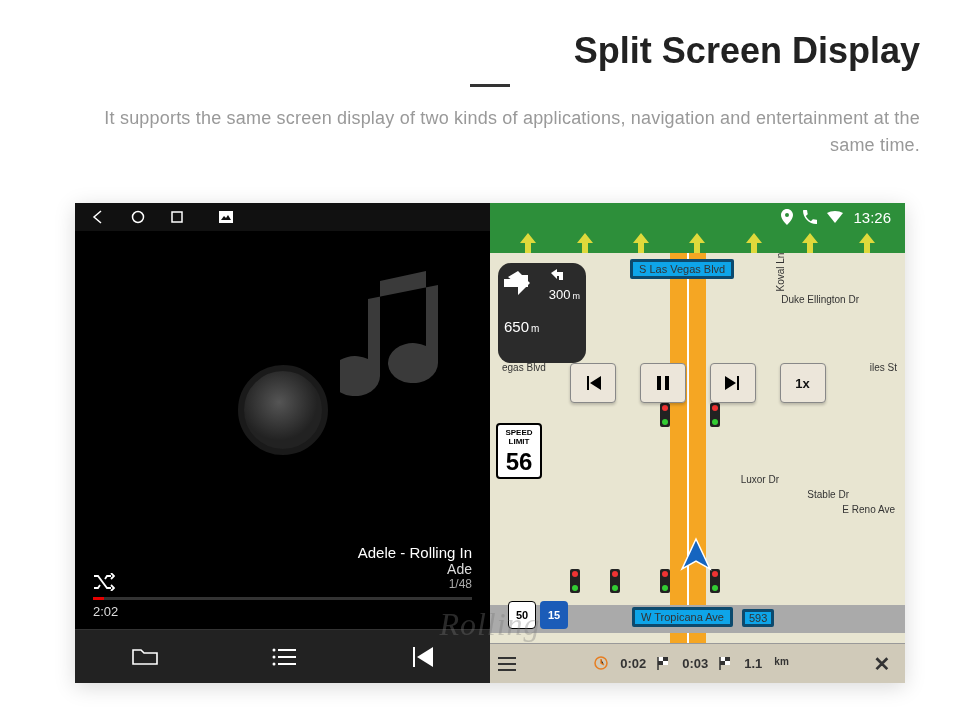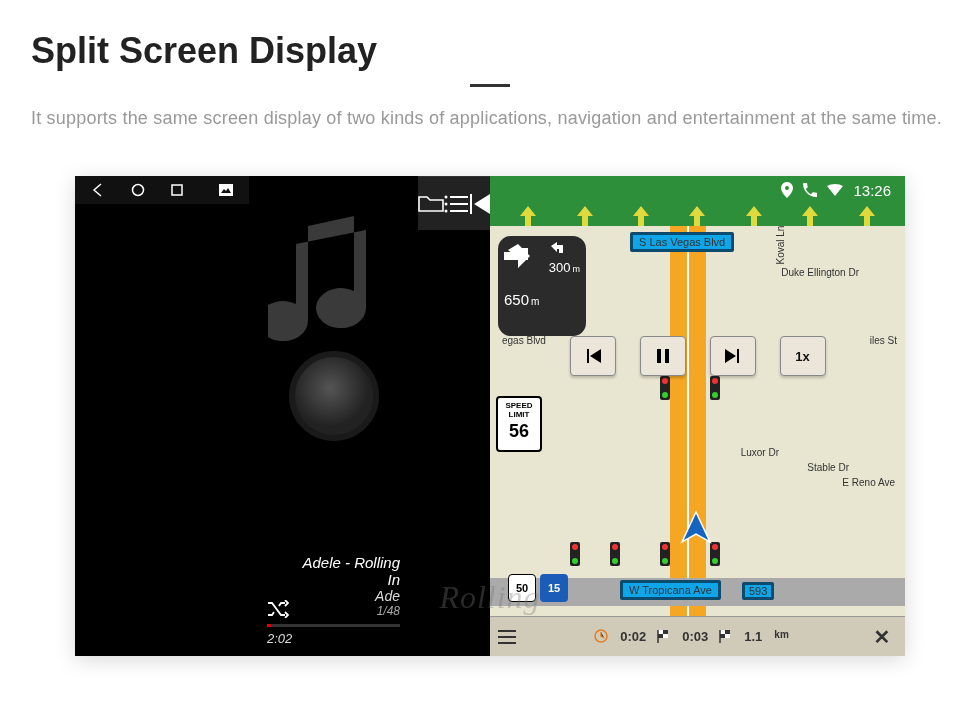--- a/index.html
+++ b/index.html
@@ -5,22 +5,22 @@
   * { margin: 0; padding: 0; box-sizing: border-box; }
   body {
     width: 980px;
     height: 719px;
     background: #fff;
     font-family: -apple-system, Helvetica, Arial, sans-serif;
     overflow: hidden;
     position: relative;
   }
   .header {
-    text-align: left;
-    padding: 30px 31px 20px;
+    text-align: right;
+    padding: 30px 60px 20px;
   }
   .title {
     font-size: 36px;
     font-weight: 700;
     color: #222;
     margin-bottom: 12px;
   }
   .title-underline {
     width: 40px;
     height: 3px;
@@ -41,22 +41,21 @@
     box-shadow: 0 4px 20px rgba(0,0,0,0.15);
     position: relative;
   }
   
   .music {
     width: 50%;
     background: #000;
     color: #fff;
     position: relative;
     display: flex;
-    flex-direction: row;
-    font-style: italic;
+    flex-direction: column;
   }
   .statusbar {
     height: 28px;
     background: #111;
     display: flex;
     align-items: center;
     padding: 0 16px;
     gap: 26px;
     font-size: 14px;
   }
@@ -223,21 +222,21 @@
     width: 46px;
     height: 56px;
     background: #fff;
     border: 2px solid #000;
     border-radius: 4px;
     text-align: center;
     font-size: 8px;
     font-weight: bold;
     padding-top: 3px;
   }
-  .speed-limit .num { font-size: 18px; display:block; margin-top:2px; }
+  .speed-limit .num { font-size: 24px; display:block; margin-top:2px; }
   .route-shield {
     position: absolute;
     bottom: 54px;
     left: 18px;
     display: flex;
     gap: 4px;
   }
   .shield {
     width: 28px;
     height: 28px;
@@ -479,21 +478,21 @@
       <div class="road-v"></div>
       <div class="road-h"></div>
       <div class="street-label" style="top:6px;left:140px">S Las Vegas Blvd</div>
       <div class="street-label" style="top:40px;right:40px;background:none;border:none;font-size:10px">Duke Ellington Dr</div>
       <div class="street-label" style="top:38px;left:290px;background:none;border:none;font-size:10px;transform:rotate(-90deg);transform-origin:left">Koval Ln</div>
       <div class="street-label" style="top:108px;left:6px;background:none;border:none;font-size:10px">egas Blvd</div>
       <div class="street-label" style="top:220px;right:120px;background:none;border:none;font-size:10px">Luxor Dr</div>
       <div class="street-label" style="top:235px;right:50px;background:none;border:none;font-size:10px">Stable Dr</div>
       <div class="street-label" style="top:250px;right:4px;background:none;border:none;font-size:10px">E Reno Ave</div>
       <div class="street-label" style="top:108px;right:2px;background:none;border:none;font-size:10px">iles St</div>
-      <div class="street-label" style="bottom:16px;left:130px">W Tropicana Ave</div>
+      <div class="street-label" style="bottom:16px;left:142px">W Tropicana Ave</div>
       <div class="street-label" style="bottom:16px;left:252px;padding:0 4px">593</div>
 
       <div class="traffic-light" style="bottom:50px;left:170px"></div>
       <div class="traffic-light" style="bottom:50px;left:220px"></div>
       <div class="traffic-light" style="top:150px;left:170px"></div>
       <div class="traffic-light" style="top:150px;left:220px"></div>
       <div class="traffic-light" style="bottom:50px;left:80px"></div>
       <div class="traffic-light" style="bottom:50px;left:120px"></div>
 
       <div class="cursor">

